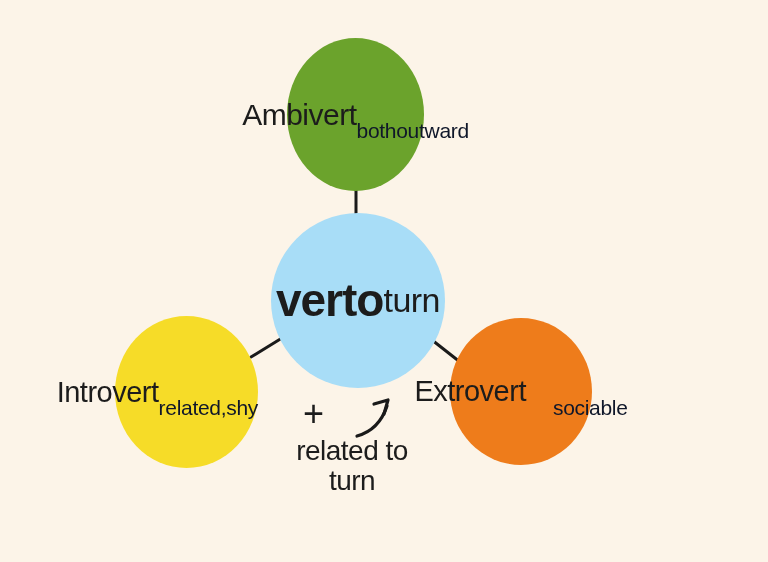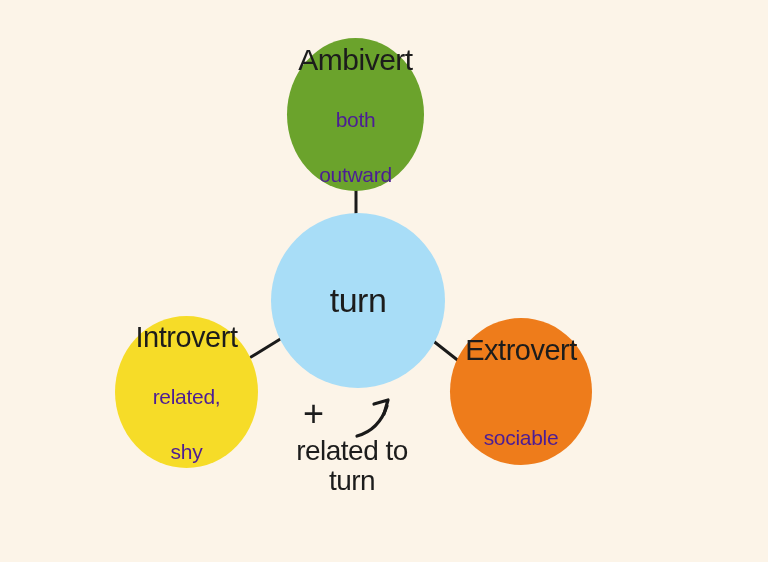--- a/index.html
+++ b/index.html
@@ -19,36 +19,36 @@
   svg.overlay {
     position: absolute;
     left: 0; top: 0;
     width: 768px; height: 562px;
     pointer-events: none;
   }
   .circle {
     position: absolute;
     border-radius: 50%;
     display: flex;
-    flex-direction: column;
+    flex-direction: row;
     align-items: center;
     justify-content: center;
     text-align: center;
   }
   .circle .word {
     font-size: 30px;
     letter-spacing: -0.5px;
     line-height: 1.12;
     color: #1c1c1c;
   }
   .circle .meaning {
     font-size: 21px;
     letter-spacing: -0.3px;
     line-height: 1.1;
-    color: #4c1d95;
+    color: #0f172a;
     margin-top: 32px;
   }
   .circle-ambivert  { left: 287px; top: 38px;  width: 137px; height: 153px; }
   .circle-root      { left: 271px; top: 213px; width: 174px; height: 175px; }
   .circle-introvert { left: 115px; top: 316px; width: 143px; height: 152px; }
   .circle-introvert .word, .circle-extrovert .word { font-size: 29px; }
   .circle-extrovert { left: 450px; top: 318px; width: 142px; height: 147px; gap: 27px; }
   .circle-root .root-word {
     font-size: 46px;
     font-weight: bold;
@@ -95,24 +95,25 @@
     </g>
   </svg>
 
   <div class="circle circle-ambivert" style="background-color: rgb(107, 163, 44);">
     <div class="word">Ambivert</div>
     <div class="meaning">both</div>
     <div class="meaning">outward</div>
   </div>
 
   <div class="circle circle-root" style="background-color: rgb(168, 221, 247);">
+    <div class="root-word">verto</div>
     <div class="root-meaning">turn</div>
   </div>
 
-  <div class="circle circle-introvert" style="background-color: rgb(246, 220, 40);">
+  <div class="circle circle-introvert" style="background-color: rgb(246, 220, 40); justify-content: flex-end;">
     <div class="word">Introvert</div>
     <div class="meaning">related,</div>
     <div class="meaning">shy</div>
   </div>
 
   <div class="circle circle-extrovert" style="background-color: rgb(238, 124, 27);">
     <div class="word">Extrovert</div>
     <div class="meaning">sociable</div>
   </div>
 

